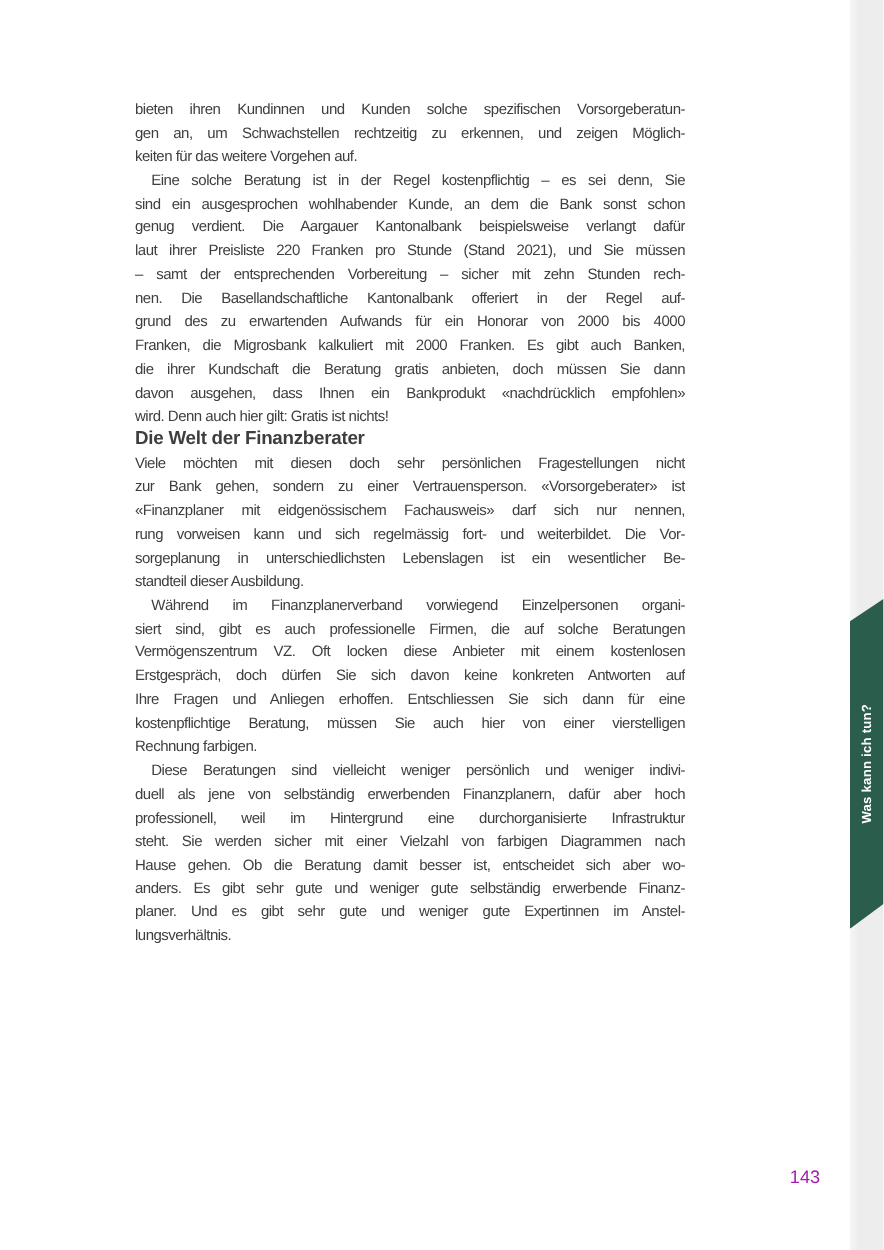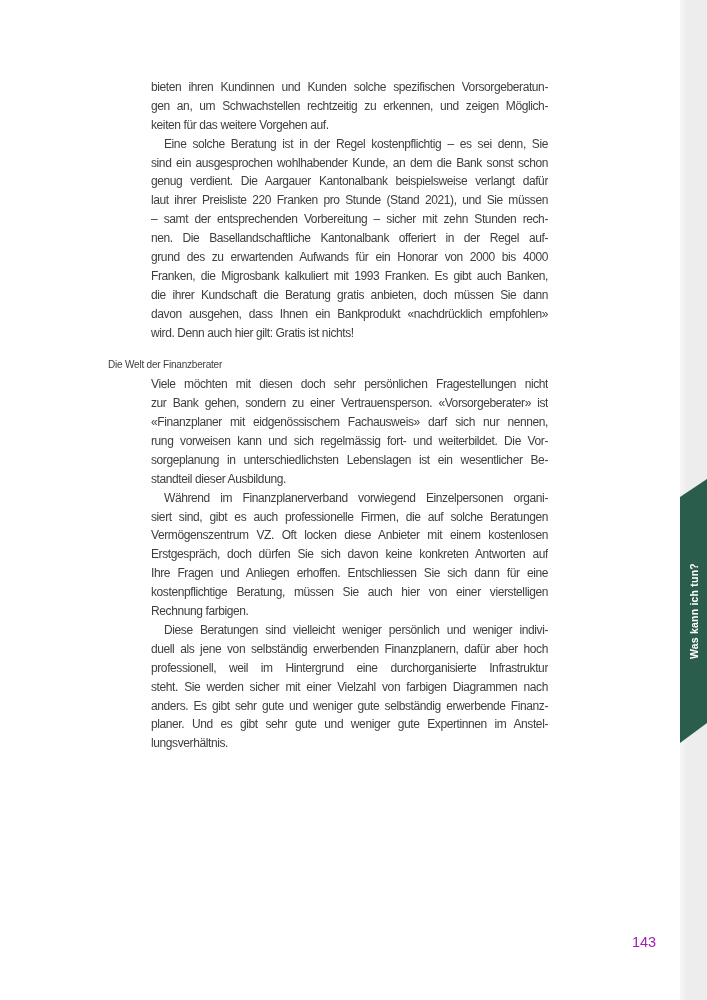--- a/index.html
+++ b/index.html
@@ -61,32 +61,31 @@
     color: var(--text-color);
     font-size: 12px;
     line-height: 18.9px;
     letter-spacing: -0.4px;
   }
   .line {
     height: 18.9px;
     overflow: hidden;
     text-align: justify;
     text-align-last: justify;
-    margin-left: 43px;
   }
   .line.last {
     text-align-last: left;
   }
   .para.indent .line:first-child {
     text-indent: 13px;
   }
   .heading {
-    margin-top: 14px;
-    font-weight: normal;
-    font-size: 10px;
+    margin-top: 0;
+    font-weight: bold;
+    font-size: 15px;
     letter-spacing: -0.2px;
     height: 18.9px;
   }
   .page-number {
     position: absolute;
     left: 626px;
     top: 934px;
     width: 36px;
     text-align: center;
     color: #a21caf;
@@ -108,21 +107,21 @@
         <div class="line last">keiten für das weitere Vorgehen auf.</div>
       </div>
       <div class="para indent">
         <div class="line">Eine solche Beratung ist in der Regel kostenpflichtig – es sei denn, Sie</div>
         <div class="line">sind ein ausgesprochen wohlhabender Kunde, an dem die Bank sonst schon</div>
         <div class="line">genug verdient. Die Aargauer Kantonalbank beispielsweise verlangt dafür</div>
         <div class="line">laut ihrer Preisliste 220 Franken pro Stunde (Stand 2021), und Sie müssen</div>
         <div class="line">– samt der entsprechenden Vorbereitung – sicher mit zehn Stunden rech-</div>
         <div class="line">nen. Die Basellandschaftliche Kantonalbank offeriert in der Regel auf-</div>
         <div class="line">grund des zu erwartenden Aufwands für ein Honorar von 2000 bis 4000</div>
-        <div class="line">Franken, die Migrosbank kalkuliert mit 1993 Franken. Es gibt auch Banken,</div>
+        <div class="line">Franken, die Migrosbank kalkuliert mit 2000 Franken. Es gibt auch Banken,</div>
         <div class="line">die ihrer Kundschaft die Beratung gratis anbieten, doch müssen Sie dann</div>
         <div class="line">davon ausgehen, dass Ihnen ein Bankprodukt «nachdrücklich empfohlen»</div>
         <div class="line last">wird. Denn auch hier gilt: Gratis ist nichts!</div>
       </div>
       <div class="heading">Die Welt der Finanzberater</div>
       <div class="para">
         <div class="line">Viele möchten mit diesen doch sehr persönlichen Fragestellungen nicht</div>
         <div class="line">zur Bank gehen, sondern zu einer Vertrauensperson. «Vorsorgeberater» ist</div>
         <div class="line">«Finanzplaner mit eidgenössischem Fachausweis» darf sich nur nennen,</div>
         <div class="line">rung vorweisen kann und sich regelmässig fort- und weiterbildet. Die Vor-</div>
@@ -136,20 +135,21 @@
         <div class="line">Erstgespräch, doch dürfen Sie sich davon keine konkreten Antworten auf</div>
         <div class="line">Ihre Fragen und Anliegen erhoffen. Entschliessen Sie sich dann für eine</div>
         <div class="line">kostenpflichtige Beratung, müssen Sie auch hier von einer vierstelligen</div>
         <div class="line last">Rechnung farbigen.</div>
       </div>
       <div class="para indent">
         <div class="line">Diese Beratungen sind vielleicht weniger persönlich und weniger indivi-</div>
         <div class="line">duell als jene von selbständig erwerbenden Finanzplanern, dafür aber hoch</div>
         <div class="line">professionell, weil im Hintergrund eine durchorganisierte Infrastruktur</div>
         <div class="line">steht. Sie werden sicher mit einer Vielzahl von farbigen Diagrammen nach</div>
+        <div class="line">Hause gehen. Ob die Beratung damit besser ist, entscheidet sich aber wo-</div>
         <div class="line">anders. Es gibt sehr gute und weniger gute selbständig erwerbende Finanz-</div>
         <div class="line">planer. Und es gibt sehr gute und weniger gute Expertinnen im Anstel-</div>
         <div class="line last">lungsverhältnis.</div>
       </div>
     </div>
 
   <div class="chapter-tab">
     <span class="tab-label">Was kann ich tun?</span>
   </div>
 

